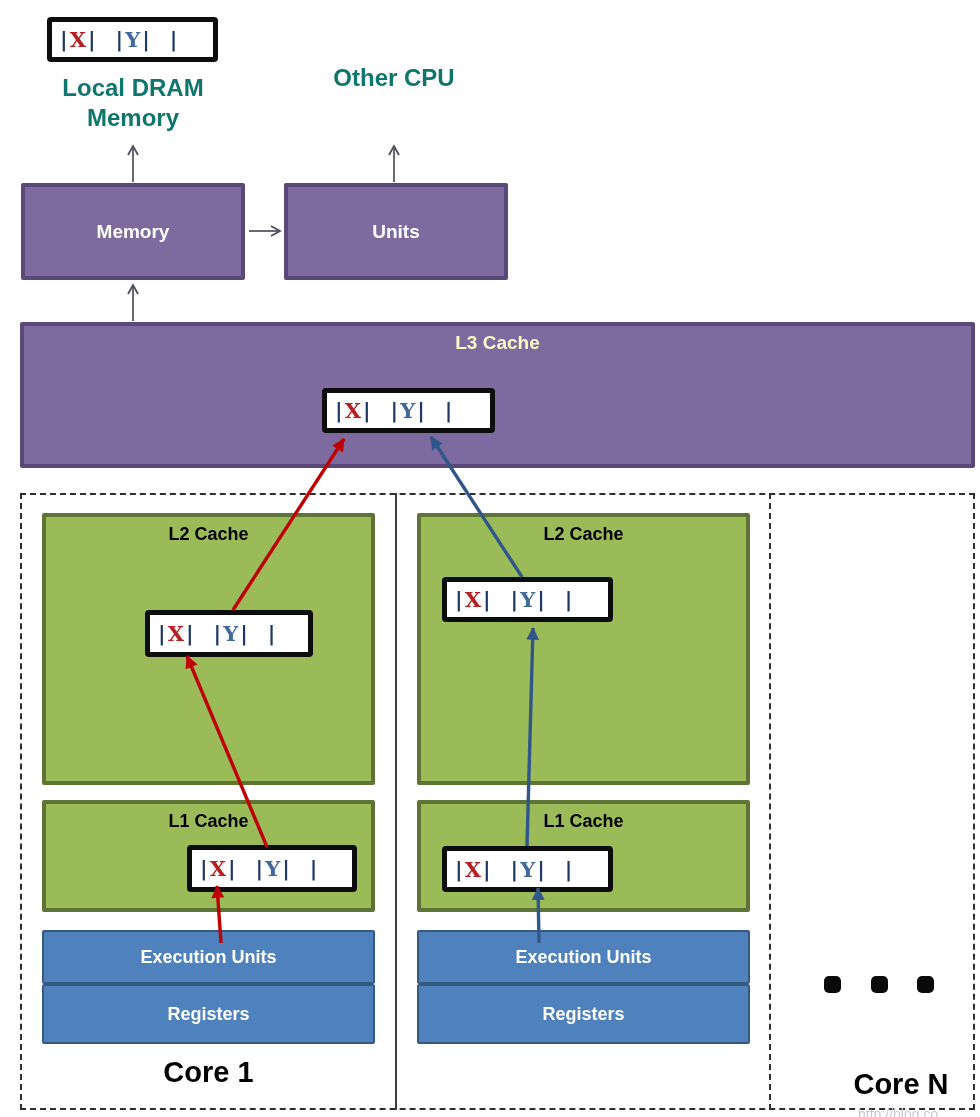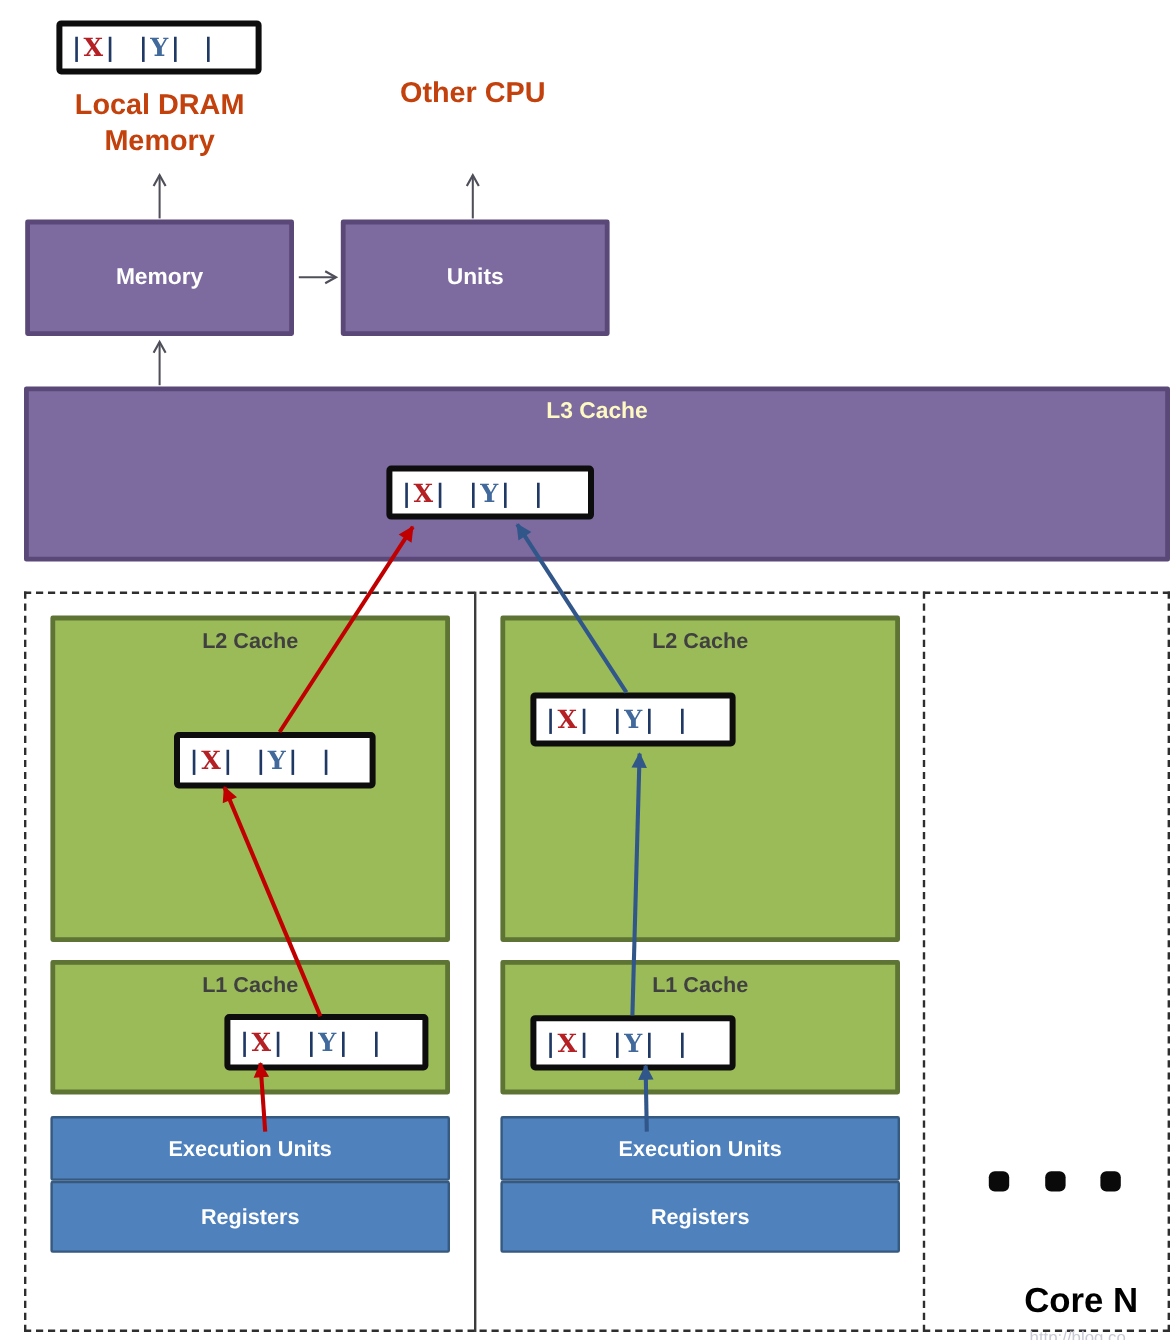--- a/index.html
+++ b/index.html
@@ -15,41 +15,41 @@
     display:flex;flex-direction:column;justify-content:center;text-align:center;
     font-size:19px;line-height:1.35;
   }
   .l3box{
     background:var(--purple);border:4px solid var(--purple_border);
     box-sizing:border-box;border-radius:2px;color:#fef9c3;font-weight:bold;
     font-size:19px;text-align:center;padding-top:6px;
   }
   .gbox{
     background:var(--green);border:4px solid var(--green_border);
-    box-sizing:border-box;border-radius:2px;color:#404040;font-weight:bold;
+    box-sizing:border-box;border-radius:2px;color:#000000;font-weight:bold;
     font-size:18px;text-align:center;padding-top:7px;
   }
   .bbox{
     background:var(--blue);border:2px solid var(--blue_border);
     box-sizing:border-box;border-radius:2px;color:#fff;font-weight:bold;
     font-size:18px;display:flex;align-items:center;justify-content:center;
   }
   
   .lineblock{
     position:absolute;background:#fff;border:5px solid #0d0d0d;border-radius:4px;
     box-sizing:border-box;display:flex;align-items:center;gap:19px;padding-left:8px;
     font-family:"DejaVu Serif",serif;font-weight:bold;font-size:21px;letter-spacing:1px;
   }
   .lineblock i{font-style:normal;}
   .pipe{color:var(--pipe_char);}
   .xch{color:var(--x_char);padding:0 1px;}
   .ych{color:var(--y_char);padding:0 1px;}
   
   .toplabel{
-    color:#c2410c;font-size:24px;font-weight:600;text-align:center;line-height:30px;
+    color:#0f766e;font-size:24px;font-weight:600;text-align:center;line-height:30px;
   }
   .corelabel{color:#000;font-size:29px;font-weight:bold;text-align:center;}
   
   .dashedbox{border:2px dashed #2e2e2e;box-sizing:border-box;}
   .soliddiv{background:#3c3c3c;width:2px;}
   .dasheddiv{border-left:2px dashed #2e2e2e;width:0;}
   
   .dots{display:flex;justify-content:space-between;}
   .dot{width:17px;height:17px;background:#0a0a0a;border-radius:5px;}
   
@@ -119,20 +119,21 @@
     <span><i class="pipe">|</i><i class="ych">Y</i><i class="pipe">|</i></span>
     <span><i class="pipe">|</i></span>
   </div>
 
   <div class="abs bbox" style="left:42px;top:930px;width:333px;height:54px">
     <span>Execution Units</span>
   </div>
   <div class="abs bbox" style="left:42px;top:984px;width:333px;height:60px">
     <span>Registers</span>
   </div>
+  <div class="abs corelabel" style="left:42px;top:1056px;width:333px">Core 1</div>
 
   <div class="abs gbox" style="left:417px;top:513px;width:333px;height:272px">
     <span>L2 Cache</span>
   </div>
   <div class="lineblock" style="left:442px;top:577px;width:171px;height:45px">
     <span><i class="pipe">|</i><i class="xch">X</i><i class="pipe">|</i></span>
     <span><i class="pipe">|</i><i class="ych">Y</i><i class="pipe">|</i></span>
     <span><i class="pipe">|</i></span>
   </div>
 

